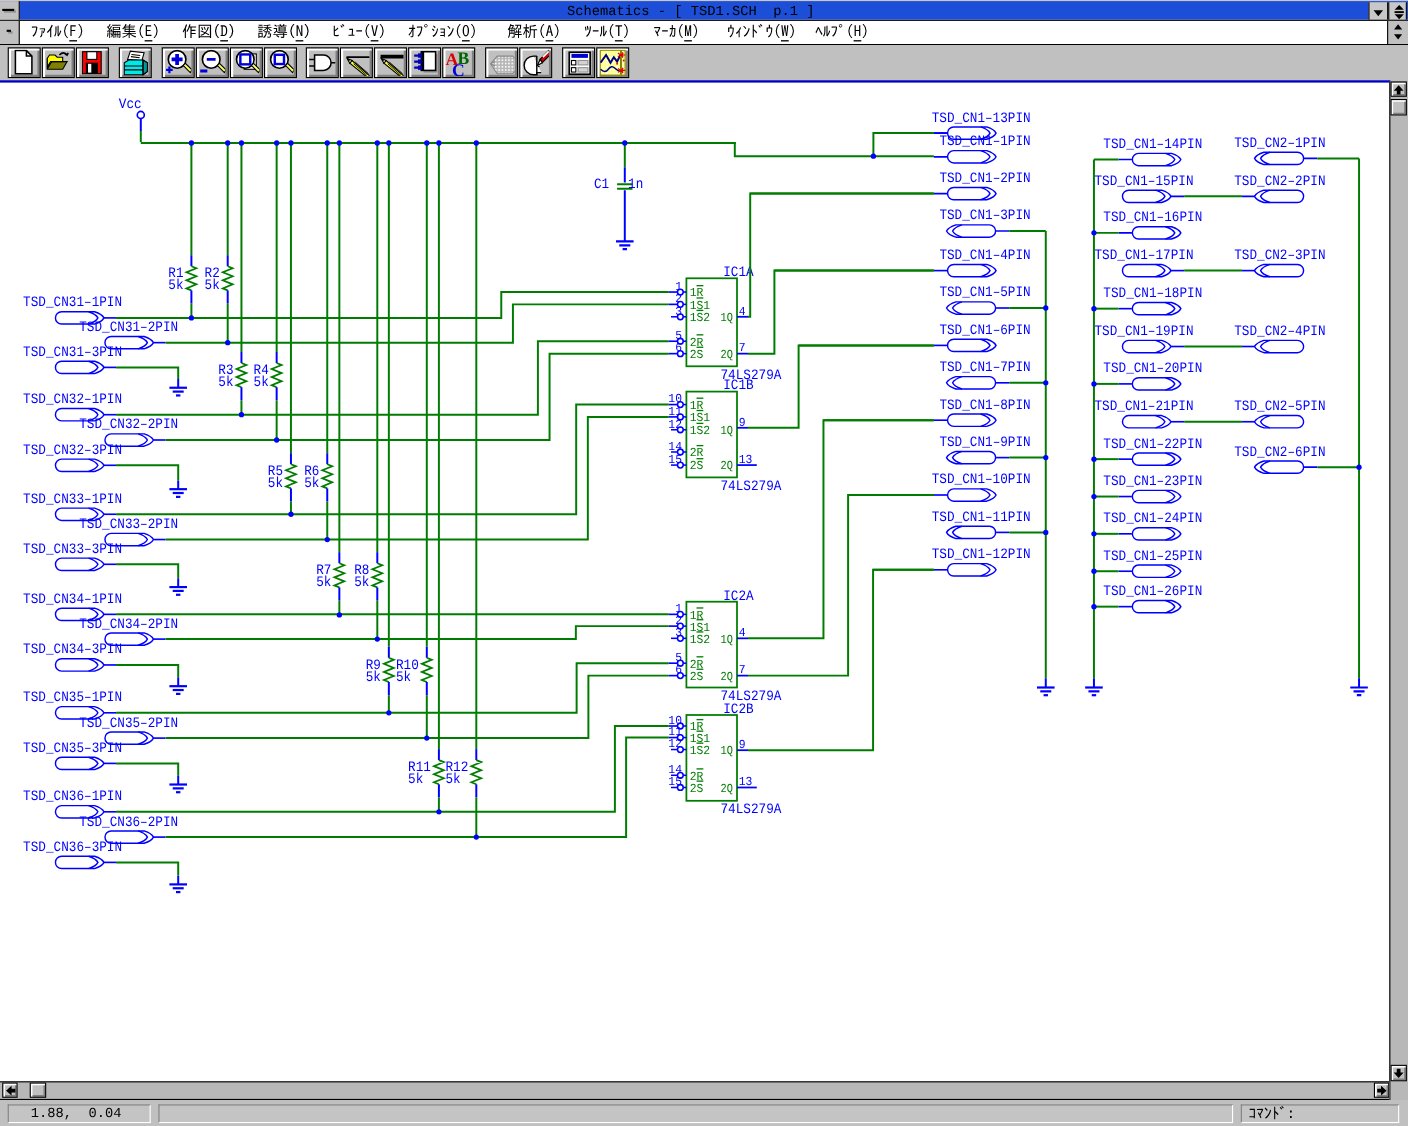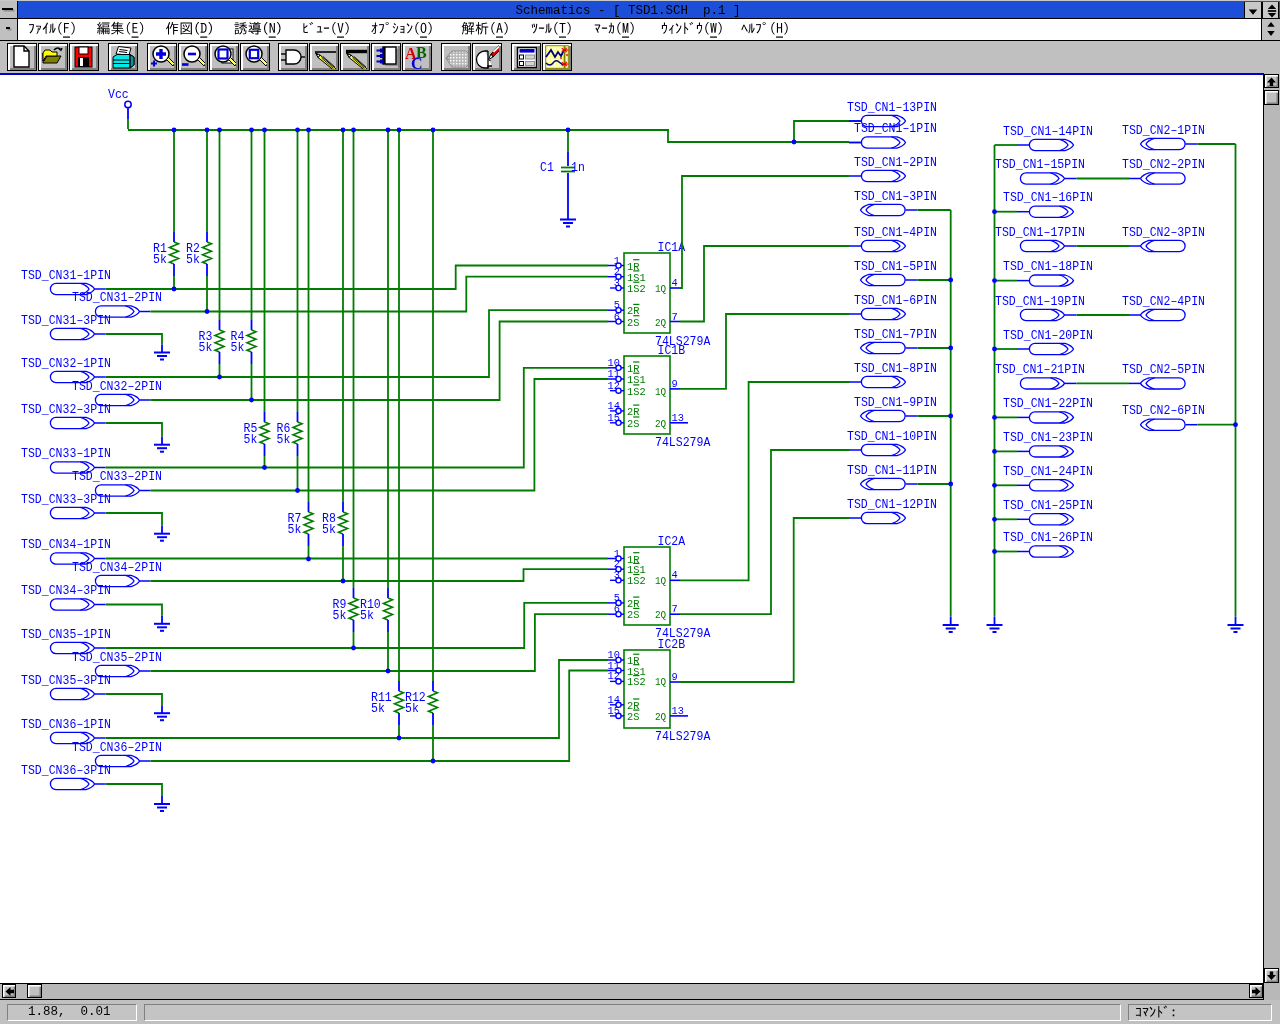--- a/index.html
+++ b/index.html
@@ -844,16 +844,16 @@
       </svg></div>
   <div class="sbtn" style="left:27px;top:0.6px;width:15px;height:14px"></div>
   <div class="sbtn" style="left:1249px;top:0.6px;width:14px;height:14px"><svg width="13" height="13" viewBox="0 0 13 13">
         <path d="M10.5,6.5 L5.5,2 V4.8 H2 V8.2 H5.5 V11 Z" fill="#000"></path>
       </svg></div>
 </div>
 <div class="abs" id="status">
   <div class="sunk" style="left:7px;width:130px"></div>
   <div class="sunk" style="left:144px;width:977px"></div>
   <div class="sunk" style="left:1128px;width:144px"></div>
-  <div class="txt" style="left:28px;white-space:pre">1.88,  0.01</div>
+  <div class="txt" style="left:28px;white-space:pre">1.88,  0.04</div>
 </div>
 <svg style="position:absolute;left:0;top:1000px" width="1280" height="24" viewBox="0 1000 1280 24">
     <path d="M1136.1 1008.0H1140.8V1016.6H1139.8V1015.7H1135.9V1014.7H1139.8V1009.1H1136.1Z M1147.8 1008.0 1148.4 1008.7Q1147.3 1011.5 1145.8 1013.8Q1146.4 1015.1 1146.8 1015.8L1145.9 1016.6Q1144.9 1014.0 1143.5 1011.8L1144.2 1011.1Q1144.8 1011.9 1145.3 1012.8Q1146.4 1011.0 1147.1 1009.0L1142.7 1009.1V1008.1Z M1151.8 1010.2Q1151.0 1008.9 1149.7 1007.7L1150.3 1006.8Q1151.6 1007.8 1152.4 1009.0ZM1150.2 1015.9Q1152.1 1014.7 1153.2 1012.6Q1154.1 1011.0 1154.7 1008.7L1155.5 1009.6Q1154.3 1014.7 1150.7 1017.0Z M1158.3 1006.1H1159.3V1010.0Q1161.1 1011.4 1162.3 1012.8L1161.7 1013.9Q1160.6 1012.5 1159.3 1011.3V1017.5H1158.3Z M1164.8 1008.7Q1164.2 1007.7 1163.3 1006.9L1164.1 1006.4Q1164.9 1007.0 1165.6 1008.1ZM1166.3 1007.7Q1165.7 1006.7 1164.8 1005.9L1165.5 1005.4Q1166.3 1006.1 1167.1 1007.1Z M1172.7 1009.6H1174.3V1011.3H1172.7ZM1172.7 1014.6H1174.3V1016.3H1172.7Z" fill="#000"></path>
   </svg>
 </body></html>

